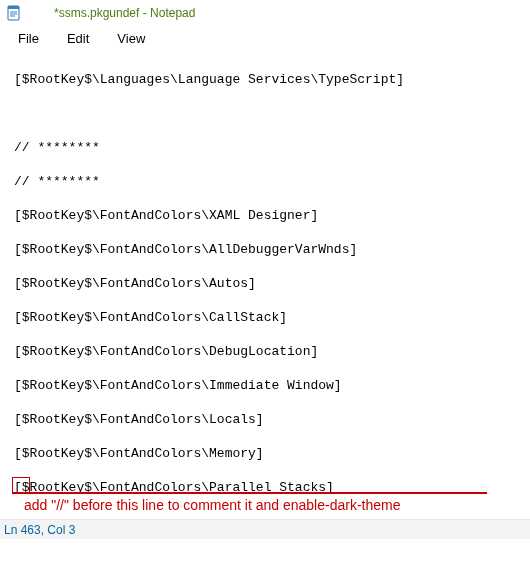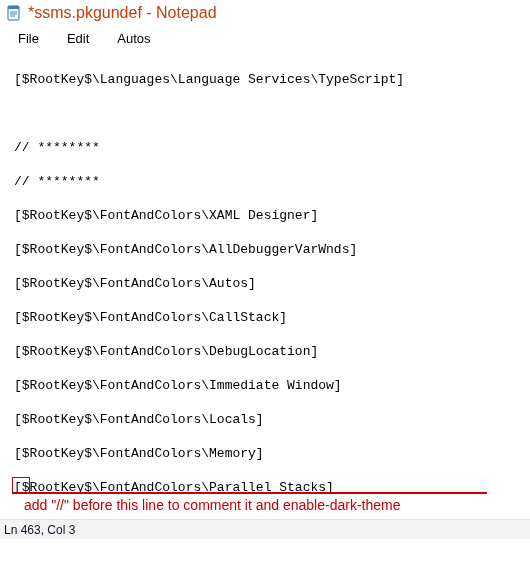--- a/index.html
+++ b/index.html
@@ -17,22 +17,23 @@
     align-items: center;
     padding: 4px 6px 4px 6px;
     background: #fff;
     height: 26px;
   }
   .titlebar .icon {
     width: 16px; height: 16px;
     margin-right: 6px;
   }
   .titlebar .title {
-    font-size: 16px;
-    color: #c2410c;
+    font-size: 12px;
+    color: #4d7c0f;
+    margin-left: 26px;
   }
   .menubar {
     display: flex;
     padding: 2px 4px;
     gap: 0;
     background: #fff;
     height: 24px;
     align-items: center;
   }
   .menu-item {
@@ -62,21 +63,21 @@
     font-family: "Segoe UI", Tahoma, sans-serif;
     font-size: 14px;
   }
   .statusbar {
     position: absolute;
     bottom: 26px;
     left: 0;
     right: 0;
     padding: 0 4px;
     font-size: 12px;
-    color: #0f172a;
+    color: #0369a1;
     background: #f3f3f3;
     border-top: 1px solid #e5e5e5;
     height: 20px;
     display: flex;
     align-items: center;
   }
 </style>
 </head>
 <body>
 
@@ -89,21 +90,21 @@
       <line x1="4" y1="9" x2="11" y2="9" stroke="#3b82c4" stroke-width="1"></line>
       <line x1="4" y1="11" x2="9" y2="11" stroke="#3b82c4" stroke-width="1"></line>
     </svg>
   </span>
   <span class="title">*ssms.pkgundef - Notepad</span>
 </div>
 
 <div class="menubar">
   <div class="menu-item">File</div>
   <div class="menu-item">Edit</div>
-  <div class="menu-item">Autos</div>
+  <div class="menu-item">View</div>
 </div>
 
 <div class="content">
 <span class="line">[$RootKey$\Languages\Language Services\TypeScript]</span>
 <span class="line"></span>
 <span class="line"></span>
 <span class="line">// ********</span>
 <span class="line">// ********</span>
 <span class="line">[$RootKey$\FontAndColors\XAML Designer]</span>
 <span class="line">[$RootKey$\FontAndColors\AllDebuggerVarWnds]</span>

